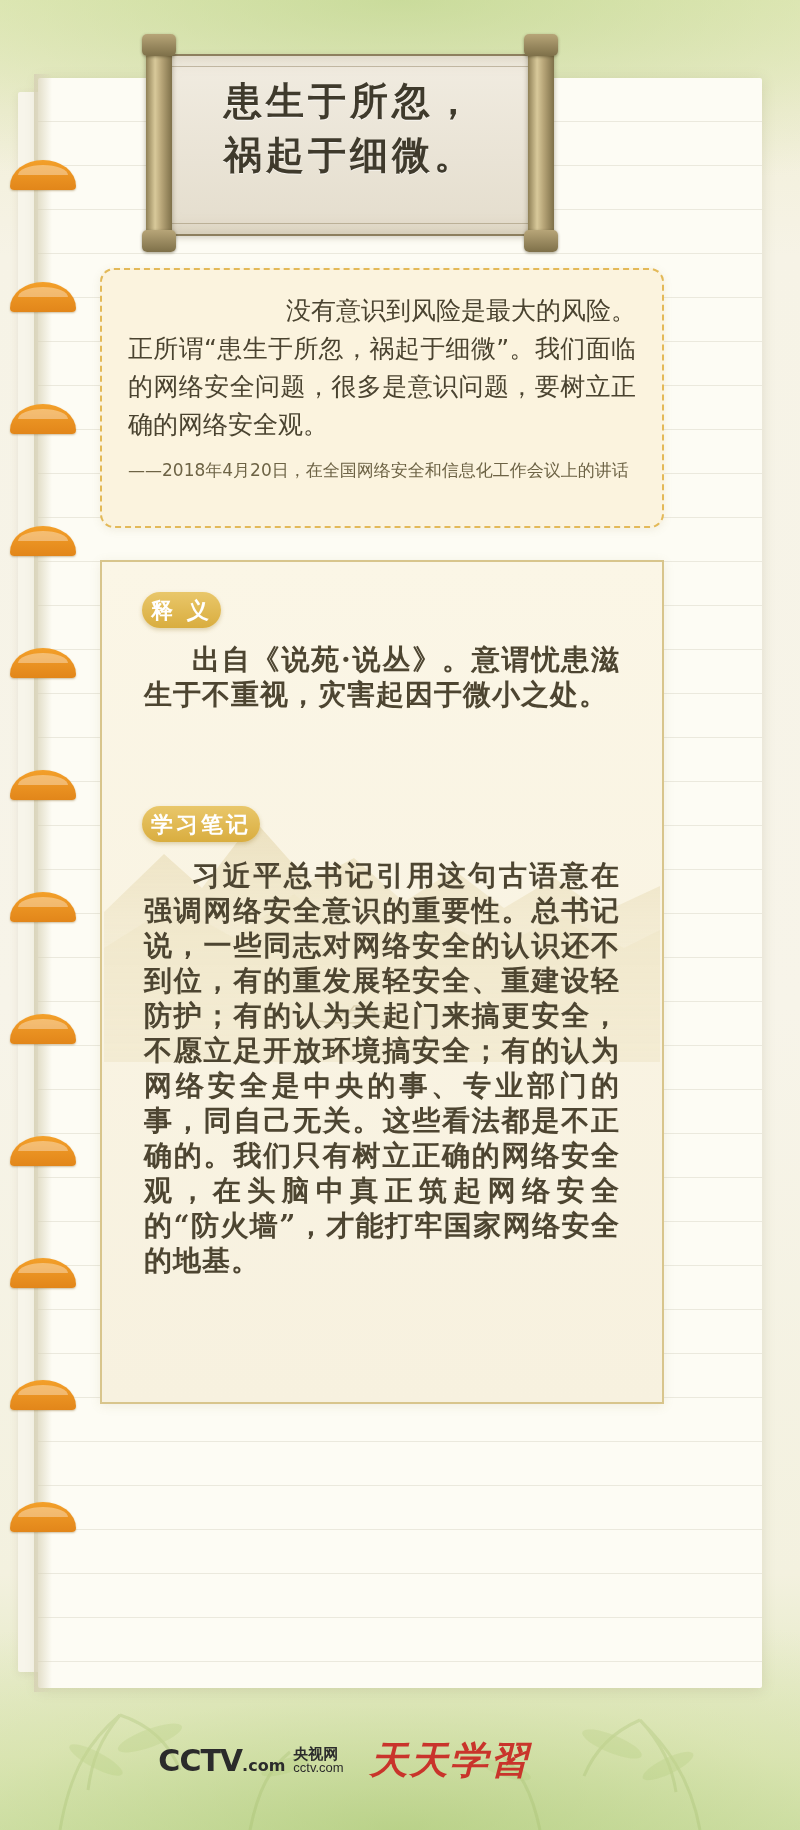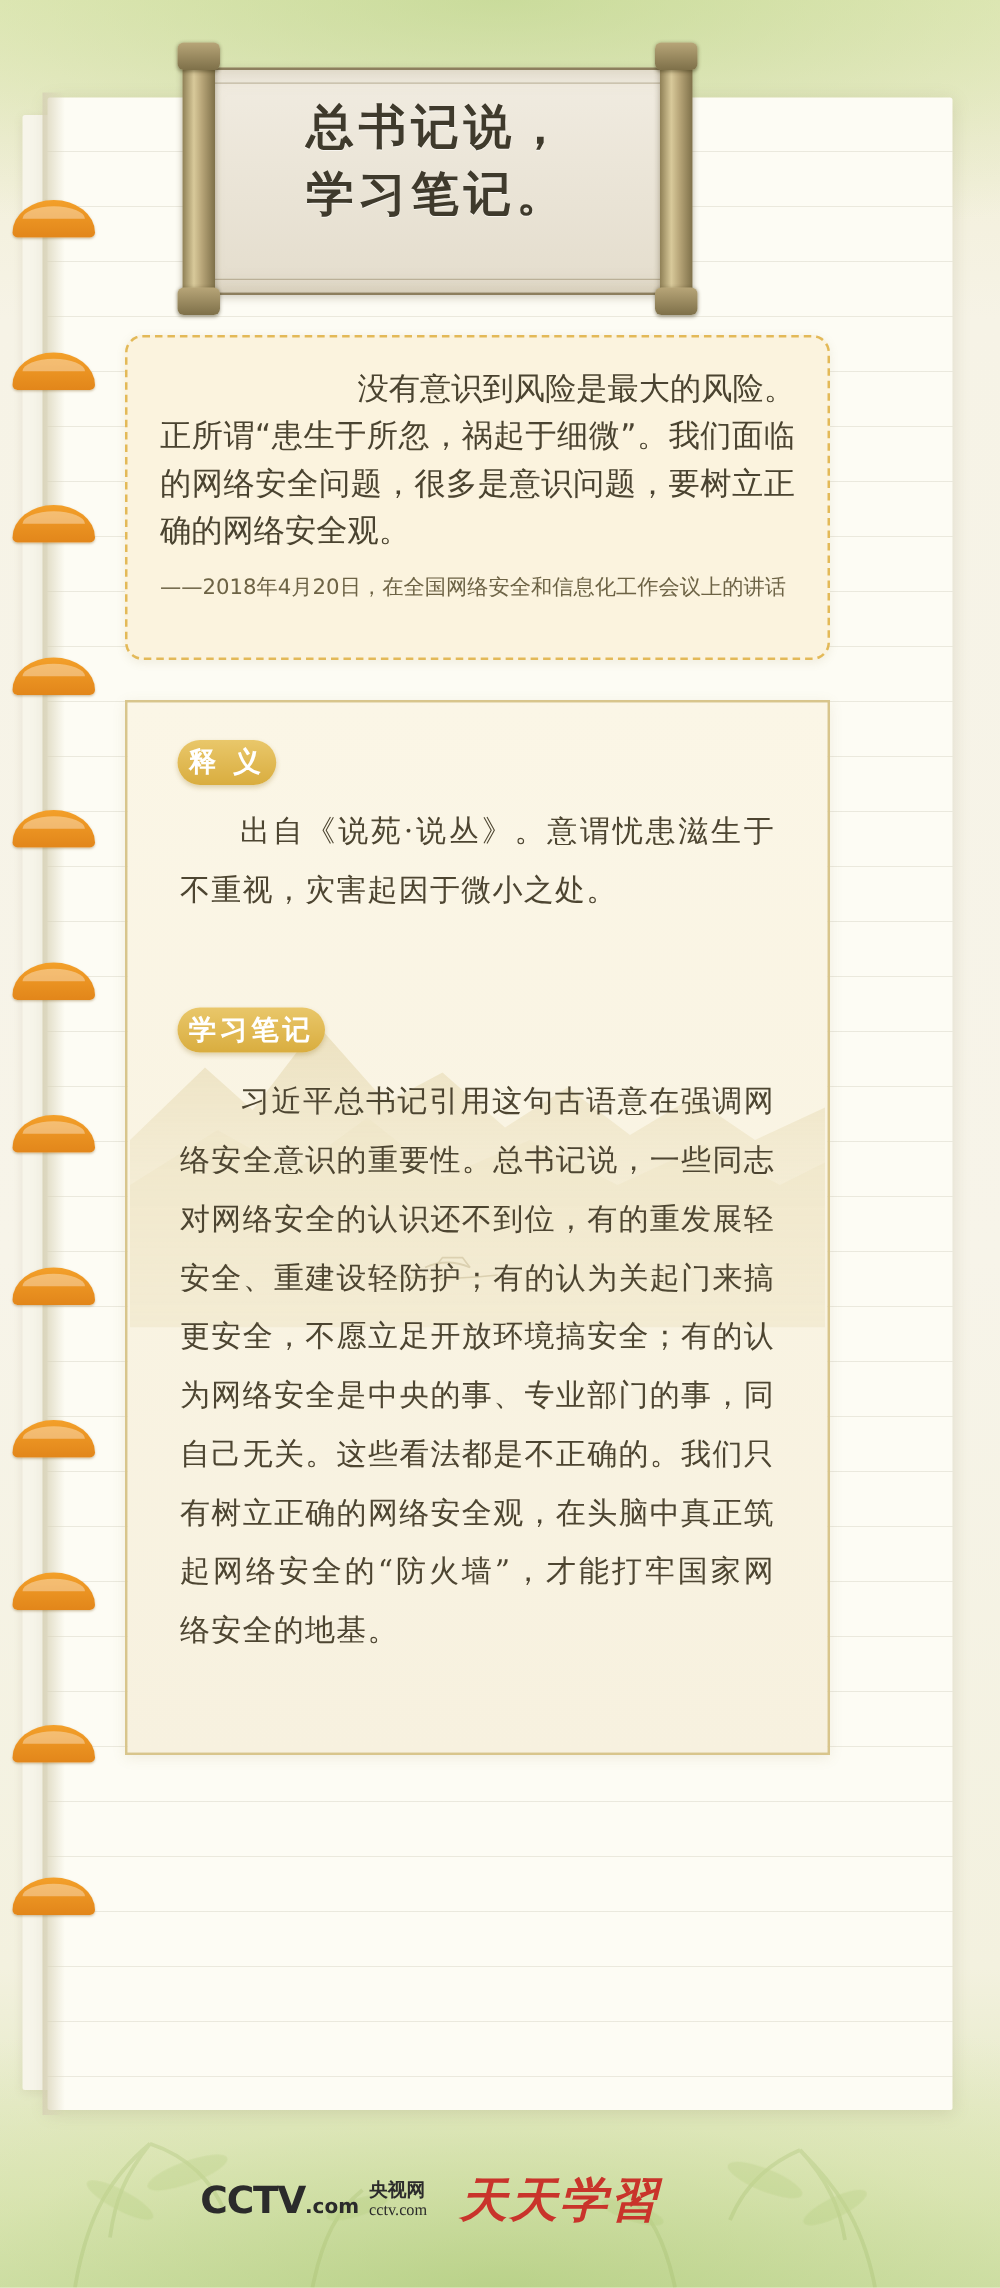--- a/index.html
+++ b/index.html
@@ -138,39 +138,40 @@
     font-family:"DejaVu Serif", serif;
     font-weight:700;font-size:22px;letter-spacing:3px;
     box-shadow:0 2px 4px rgba(150,115,30,.3);
   }
   .tag-1{left:40px;top:30px;}
   .tag-2{left:40px;top:244px;}
   .body-text{
     position:absolute;
     font-family:"DejaVu Serif", serif;
     color:#4d4531;
-    font-size:24px;line-height:47px;
+    font-size:28px;line-height:35px;
     text-align:justify;
     letter-spacing:1px;
+    font-weight:bold;
   }
   .para-1{left:42px;top:80px;width:476px;text-indent:48px;}
   .para-2{left:42px;top:296px;width:476px;text-indent:48px;}
 
   
   .footer{position:absolute;left:0;bottom:44px;width:688px;text-align:center;}
   .cctv{
     display:inline-block;vertical-align:middle;
     font-family:"DejaVu Sans", sans-serif;
     font-weight:700;color:#2b2b2b;
   }
   .cctv .c1{font-size:30px;letter-spacing:-1px;}
   .cctv .c2{font-size:16px;}
   .cctv-cn{
     display:inline-block;vertical-align:middle;text-align:left;
-    margin-left:4px;font-family:Liberation Serif, serif;color:#2b2b2b;
+    margin-left:4px;font-family:Liberation Sans, sans-serif;color:#2b2b2b;
   }
   .cctv-cn b{display:block;font-size:15px;line-height:15px;}
   .cctv-cn i{display:block;font-style:normal;font-size:13px;line-height:14px;}
   .brand{
     display:inline-block;vertical-align:middle;margin-left:22px;
     font-family:Liberation Serif, serif;font-weight:700;
     font-size:38px;color:#c9342b;letter-spacing:2px;
     font-style:italic;
   }
 </style>
@@ -228,22 +229,22 @@
     </div>
     <div class="rod left">
       <div class="knob top"></div>
         <div class="knob bot"></div>
     </div>
     <div class="rod right">
       <div class="knob top"></div>
         <div class="knob bot"></div>
     </div>
     <div class="scroll-title">
-      <span>总书记说，</span><br>
-      <span>学习笔记。</span>
+      <span>患生于所忽，</span><br>
+      <span>祸起于细微。</span>
     </div>
   </div>
 
   <div class="quote-card">
     <div class="quote-text">
       <span class="ln1">没有意识到风险是最大的风险。</span>
       <span>正所谓“患生于所忽，祸起于细微”。我们面临的网络安全问题，很多是意识问题，要树立正确的网络安全观。</span>
     </div>
     <div class="quote-src">——2018年4月20日，在全国网络安全和信息化工作会议上的讲话</div>
   </div>

